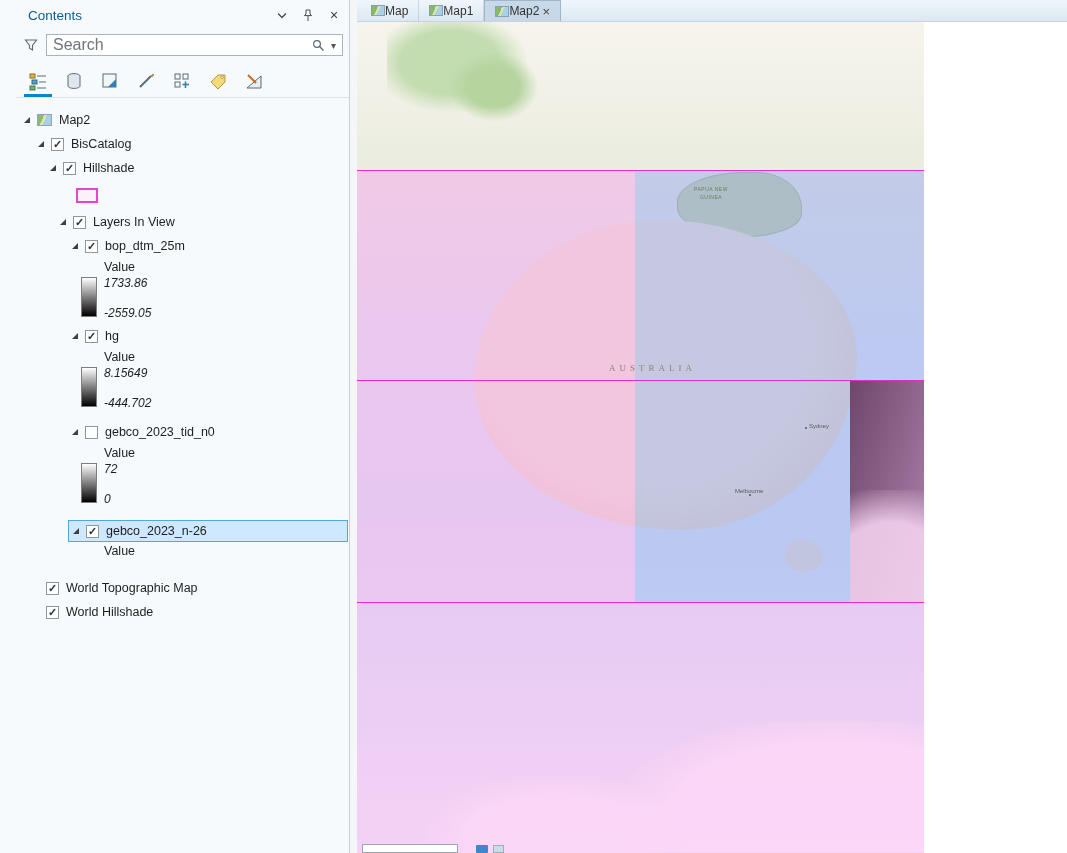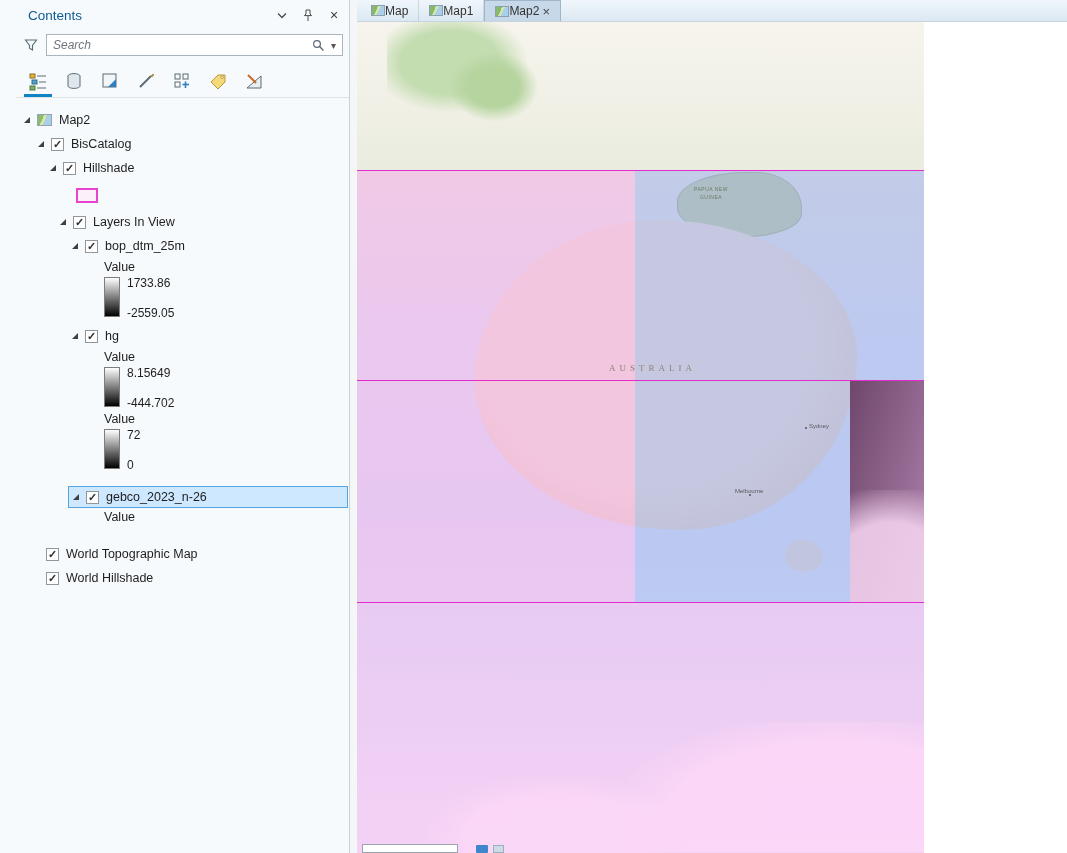--- a/index.html
+++ b/index.html
@@ -11,21 +11,21 @@
   .pane { width:350px; height:853px; background:#f6fafc; border-right:1px solid #c9d2d8; display:flex; flex-direction:column;padding-left:16px; }
   .pane-header { height:30px; display:flex; align-items:center; padding:0 8px 0 12px; }
   .pane-title { color:#0c5a93; font-size:13.5px; }
   .pane-hicons { margin-left:auto; display:flex; align-items:center; gap:12px; color:#4a4a4a; }
   .hicon { width:14px; height:14px; display:flex; align-items:center; justify-content:center; cursor:pointer; }
   .close-glyph { font-size:14px; line-height:1; color:#3a3a3a; }
 
   .search-row { height:26px; margin:2px 6px 4px 6px; display:flex; align-items:center; gap:6px; }
   .funnel { width:18px; display:flex; justify-content:center; }
   .search-box { flex:1; height:22px; background:#fff; border:1px solid #a9b4bc; display:flex; align-items:center; padding:0 6px; gap:6px; }
-  .search-ph { flex:1; font-style:italic; color:#6e757b; font-size:12px; }
+  .search-ph { flex:1; color:#6e757b; font-size:16px; }
   .search-dd { color:#555; font-size:10px; }
 
   .toolbar { display:flex; align-items:flex-end; gap:8px; padding:4px 8px 0 8px; border-bottom:1px solid #dfe4e7; height:36px; }
   .tool { width:28px; height:30px; display:flex; align-items:center; justify-content:center; padding-bottom:3px; }
   .tool.active { border-bottom:3px solid #0f85c6; padding-bottom:0; }
 
   .heading { font-weight:bold; font-size:13px; margin:16px 0 0 18px; }
 
   .tree { margin-top:10px; }
   .row { display:flex; align-items:center; height:24px; }
@@ -37,21 +37,21 @@
   .pl8{padding-left:8px;} .pl22{padding-left:22px;} .pl34{padding-left:34px;}
   .pl44{padding-left:44px;} .pl56{padding-left:56px;} .pl30{padding-left:30px;}
   .mt4{margin-top:4px;} .mt10{margin-top:10px;} .mt14{margin-top:14px;} .mt16{margin-top:16px;}
 
   .row.selected { margin-left:52px; margin-right:1px; padding-left:4px; background:#cde8ff; border:1px solid #52a8dc; height:22px; }
 
   .fp-swatch-row { height:26px; display:flex; align-items:center; margin:2px 0 2px 60px; }
   .fp-swatch { width:22px; height:15px; border:2px solid #e743cd; background:#fcf0fa; }
 
   .value-label { height:18px; margin-left:88px; display:flex; align-items:center; font-size:12.5px; }
-  .swatch-block { height:44px; display:flex; margin-left:88px; }
+  .swatch-block { height:44px; display:flex; margin-left:65px;font-style:italic; }
   .ramp { width:16px; height:40px; margin-top:1px; background:linear-gradient(#ffffff,#000000); border:1px solid #7d7d7d; flex:none; }
   .ramp-labels { display:flex; flex-direction:column; justify-content:space-between; margin-left:7px; font-size:12px; padding:0; height:44px; }
 
   
   .splitter { width:7px; background:#f4f6f8; }
 
   
   .main { width:710px; display:flex; flex-direction:column; }
   .tabbar { height:22px; background:linear-gradient(#f0f6fb,#dbe8f2); display:flex; align-items:stretch; padding-left:4px; border-bottom:1px solid #c6d4e0; }
   .tab { display:flex; align-items:center; padding:0 10px; font-size:12px; color:#333; border-right:1px solid rgba(150,170,190,0.35); cursor:pointer; }
@@ -262,20 +262,27 @@
       </div>
       <div class="value-label">Value</div>
       <div class="swatch-block">
         <span class="ramp"></span>
         <span class="ramp-labels">
           <span>8.15649</span>
           <span>-444.702</span>
         </span>
       </div>
 
+      <div class="row pl56 mt10">
+        <span class="exp"></span>
+        <span class="cb">
+            <span></span>
+          </span>
+        <span class="label">gebco_2023_tid_n0</span>
+      </div>
       <div class="value-label">Value</div>
       <div class="swatch-block">
         <span class="ramp"></span>
         <span class="ramp-labels">
           <span>72</span>
           <span>0</span>
         </span>
       </div>
 
       <div class="row selected mt14">

